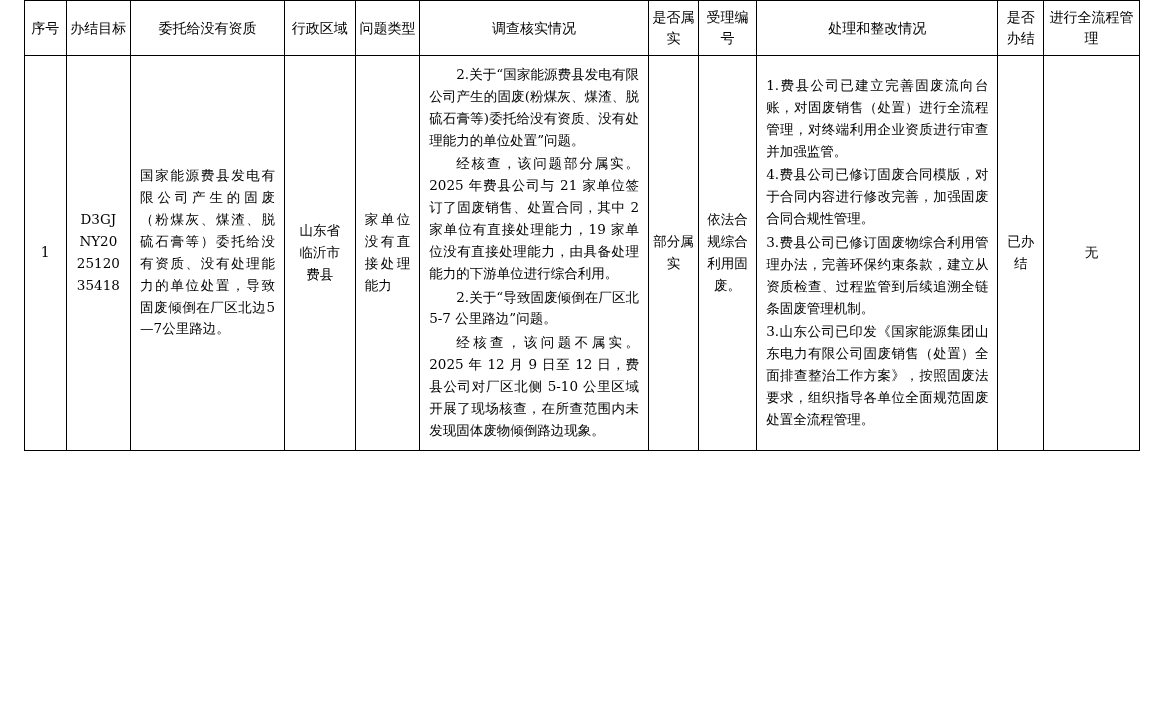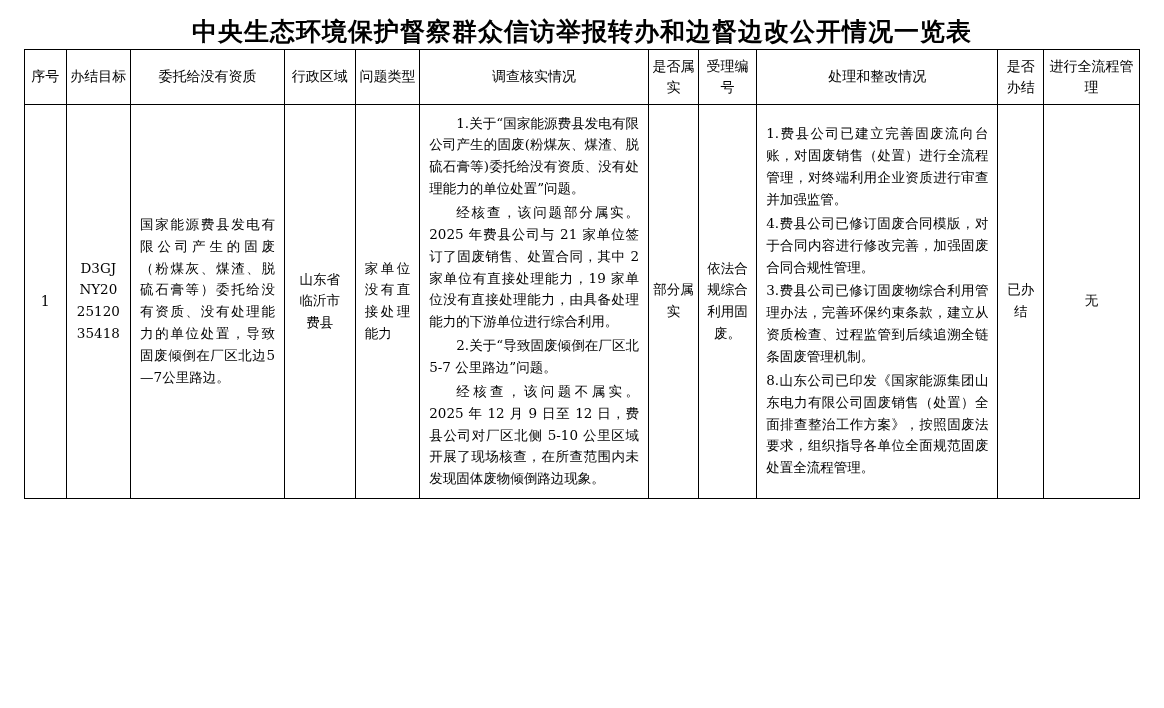--- a/index.html
+++ b/index.html
@@ -88,21 +88,20 @@
   .vtext {
     display: block;
   }
   .seq-num { font-size: 14px; }
 </style>
 </head>
 <body>
 
 <div class="page">
 
-  <div class="doc-title">中央生态环境保护督察群众信访举报转办和边督边改公开情况一览表</div>
 
   <table class="report">
     <colgroup>
       <col class="c-seq">
         <col class="c-case">
         <col class="c-basic">
         <col class="c-region">
       <col class="c-type">
         <col class="c-invest">
         <col class="c-true">
@@ -142,36 +141,36 @@
         </td>
         <td class="cell-center">
           <span class="vtext">山东省</span>
           <span class="vtext">临沂市</span>
           <span class="vtext">费县</span>
         </td>
         <td class="cell-body">
           <p class="para last" style="text-indent:0">家单位没有直接处理能力</p>
         </td>
         <td class="cell-body">
-          <p class="para">1.关于“国家能源费县发电有限公司产生的固废(粉煤灰、煤渣、脱硫石膏等)委托给没有资质、没有处理能力的单位处置”问题。</p>
+          <p class="para">2.关于“国家能源费县发电有限公司产生的固废(粉煤灰、煤渣、脱硫石膏等)委托给没有资质、没有处理能力的单位处置”问题。</p>
           <p class="para">经核查，该问题部分属实。2025 年费县公司与 21 家单位签订了固废销售、处置合同，其中 2 家单位有直接处理能力，19 家单位没有直接处理能力，由具备处理能力的下游单位进行综合利用。</p>
           <p class="para">2.关于“导致固废倾倒在厂区北 5-7 公里路边”问题。</p>
           <p class="para last">经核查，该问题不属实。2025 年 12 月 9 日至 12 日，费县公司对厂区北侧 5-10 公里区域开展了现场核查，在所查范围内未发现固体废物倾倒路边现象。</p>
         </td>
         <td class="cell-center">
           <span>部分属实</span>
         </td>
         <td class="cell-center">
           <span>依法合规综合利用固废。</span>
         </td>
         <td class="cell-body">
           <p class="para" style="text-indent:0">1.费县公司已建立完善固废流向台账，对固废销售（处置）进行全流程管理，对终端利用企业资质进行审查并加强监管。</p>
           <p class="para" style="text-indent:0">4.费县公司已修订固废合同模版，对于合同内容进行修改完善，加强固废合同合规性管理。</p>
           <p class="para" style="text-indent:0">3.费县公司已修订固废物综合利用管理办法，完善环保约束条款，建立从资质检查、过程监管到后续追溯全链条固废管理机制。</p>
-          <p class="para last" style="text-indent:0">8.山东公司已印发《国家能源集团山东电力有限公司固废销售（处置）全面排查整治工作方案》，按照固废法要求，组织指导各单位全面规范固废处置全流程管理。</p>
+          <p class="para last" style="text-indent:0">3.山东公司已印发《国家能源集团山东电力有限公司固废销售（处置）全面排查整治工作方案》，按照固废法要求，组织指导各单位全面规范固废处置全流程管理。</p>
         </td>
         <td class="cell-center">
           <span>已办结</span>
         </td>
         <td class="cell-center">
           <span>无</span>
         </td>
       </tr>
     </tbody>
   </table>

